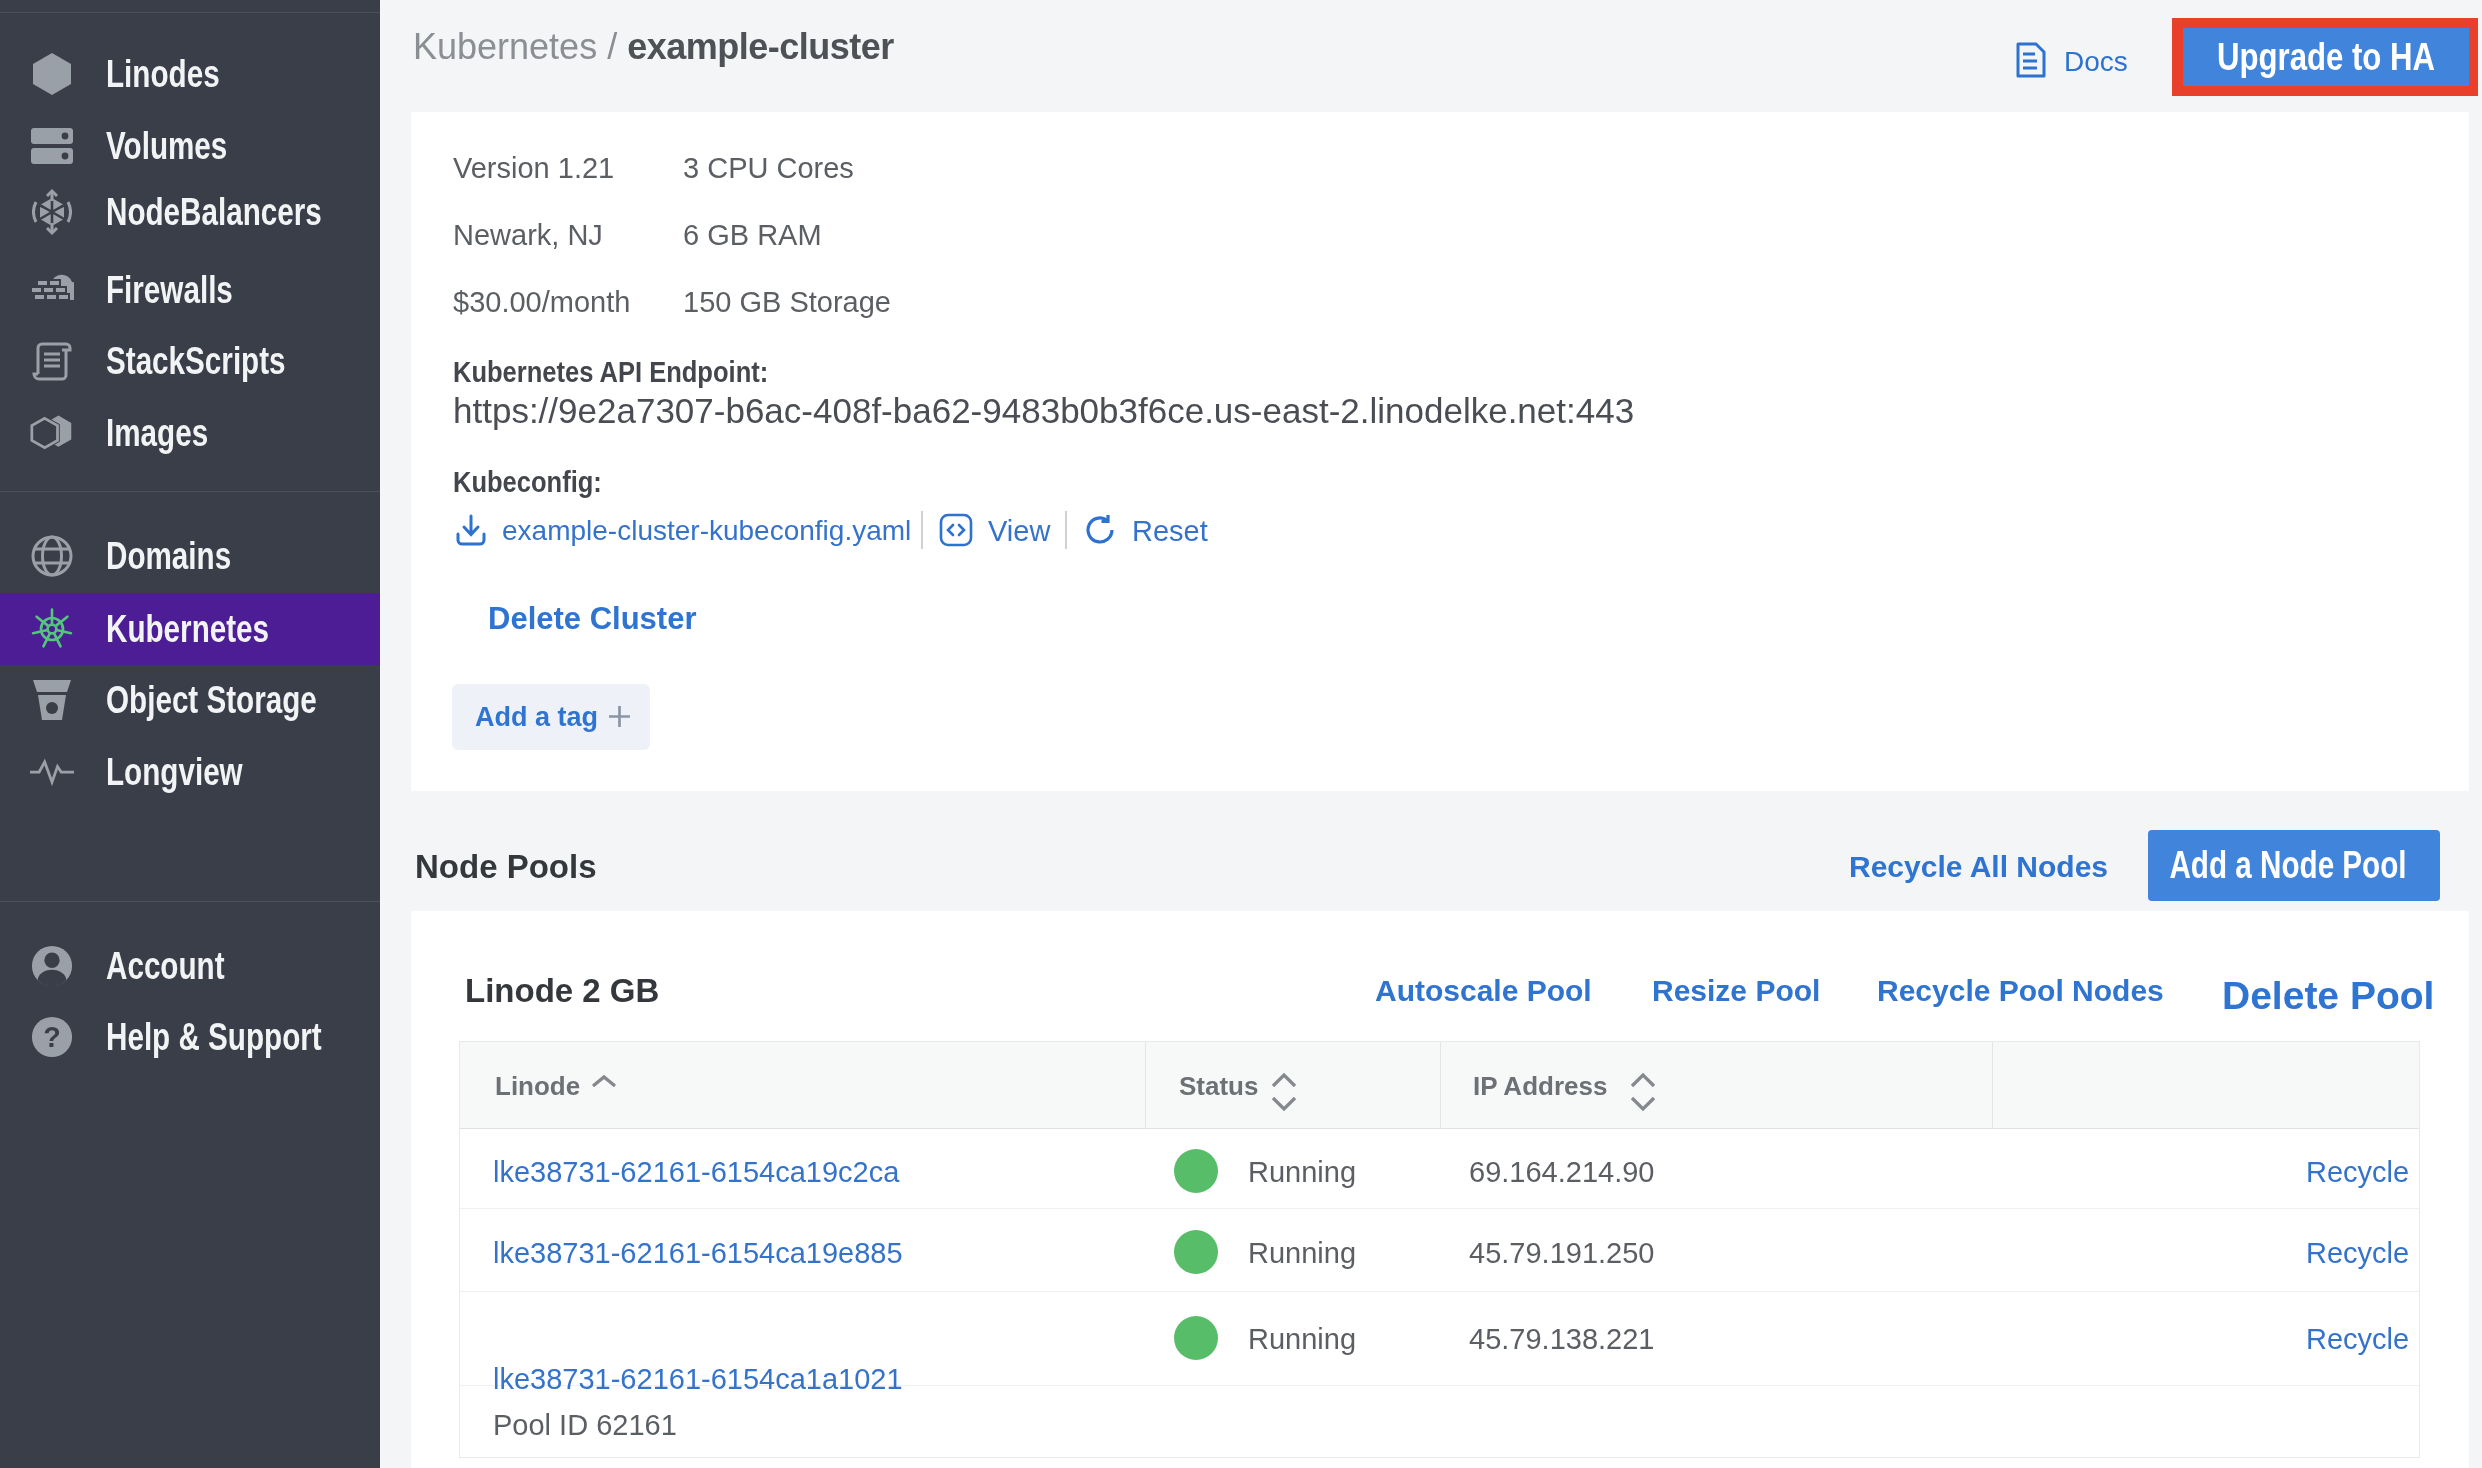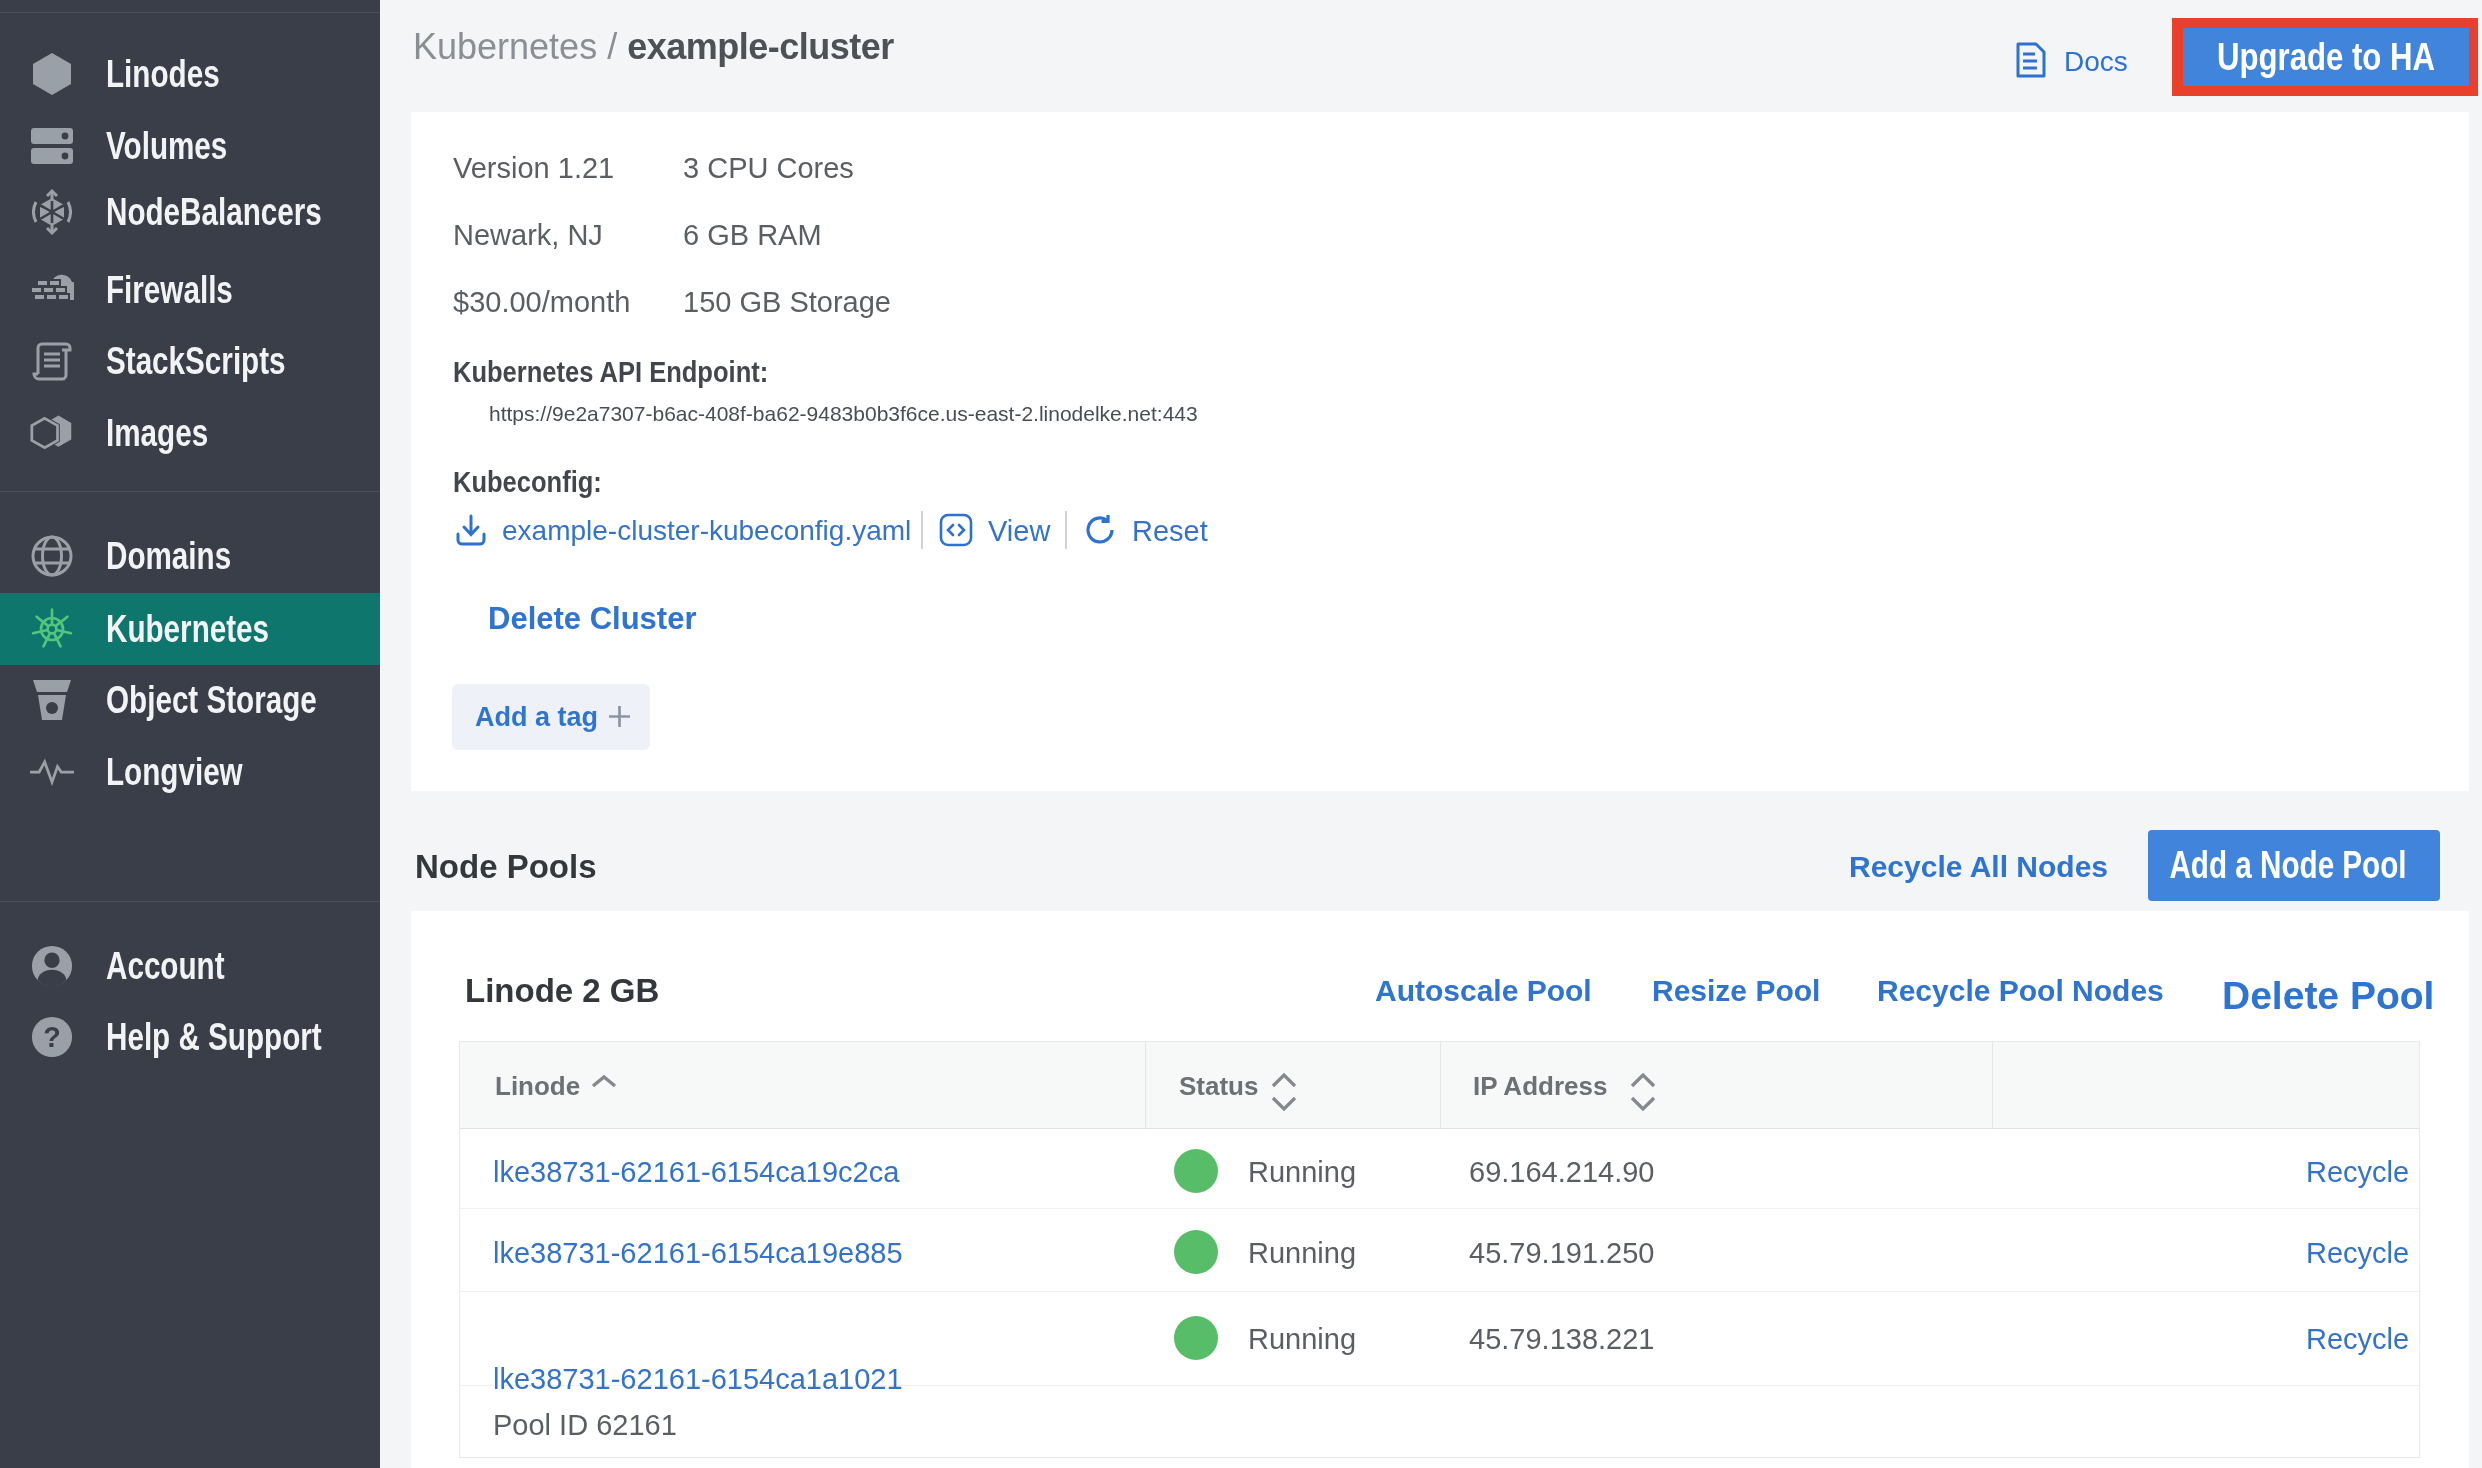--- a/index.html
+++ b/index.html
@@ -6,21 +6,21 @@
   html,body { width:2482px; height:1468px; overflow:hidden; }
   body { font-family:"Liberation Sans", sans-serif; background:#f4f5f6; position:relative; }
   .abs { position:absolute; }
   .ctr { display:flex; align-items:center; }
   
   #side { position:absolute; left:0; top:0; width:380px; height:1468px; background:#3a3e48; }
   #side .div { position:absolute; left:0; width:380px; height:1px; background:#4d525a; }
   .mi { position:absolute; left:0; width:380px; height:72px; display:flex; align-items:center; }
   .mi .ic { position:absolute; left:30px; width:44px; height:50px; display:flex; align-items:center; justify-content:center; }
   .mi .tx { position:absolute; left:106px; font-size:38px; font-weight:bold; color:#f2f3f4; transform:scaleX(0.78); transform-origin:left center; white-space:nowrap; }
-  .mi.active { background:#0f766e;padding-left:25px; }
+  .mi.active { background:#4c1d95;padding-left:25px; }
   
   .panel { position:absolute; background:#fff; }
   .blue { color:#2e74d0; }
   .lnk  { color:#3573cb; }
   .gtxt { color:#5b5f64; }
   .nw { white-space:nowrap; }
 </style>
 </head>
 <body>
 
@@ -188,21 +188,21 @@
 <div class="panel" style="left:411px; top:112px; width:2058px; height:679px;"></div>
 
 <div class="abs gtxt nw" style="left:453px; top:152px; font-size:29px;">Version 1.21</div>
 <div class="abs gtxt nw" style="left:683px; top:152px; font-size:29px;">3 CPU Cores</div>
 <div class="abs gtxt nw" style="left:453px; top:219px; font-size:29px;">Newark, NJ</div>
 <div class="abs gtxt nw" style="left:683px; top:219px; font-size:29px;">6 GB RAM</div>
 <div class="abs gtxt nw" style="left:453px; top:286px; font-size:29px;">$30.00/month</div>
 <div class="abs gtxt nw" style="left:683px; top:286px; font-size:29px;">150 GB Storage</div>
 
 <div class="abs nw" style="left:453px; top:356px; font-size:29px; font-weight:bold; color:#43474d; transform:scaleX(0.88); transform-origin:left center;">Kubernetes API Endpoint:</div>
-<div class="abs nw" style="left:453px; top:402px; font-size:21px; color:#4a4e54;margin-left:36px;">https://9e2a7307-b6ac-408f-ba62-9483b0b3f6ce.us-east-2.linodelke.net:443</div>
+<div class="abs nw" style="left:453px; top:391px; font-size:35px; color:#4a4e54;">https://9e2a7307-b6ac-408f-ba62-9483b0b3f6ce.us-east-2.linodelke.net:443</div>
 
 <div class="abs nw" style="left:453px; top:466px; font-size:29px; font-weight:bold; color:#43474d; transform:scaleX(0.88); transform-origin:left center;">Kubeconfig:</div>
 
 <div class="abs ctr" style="left:455px; top:514px; height:32px;" id="dl-ic">
     <svg width="32" height="32" viewBox="0 0 32 32" fill="none" stroke="#2d72cf" stroke-width="3">
       <path d="M16 2 V20 M9 13 L16 20.5 L23 13" stroke-linecap="round"></path>
       <path d="M3 20 V26 a4 4 0 0 0 4 4 H25 a4 4 0 0 0 4-4 V20" stroke-linecap="round"></path>
     </svg>
   </div>
 <div class="abs lnk nw" style="left:502px; top:515px; font-size:28px;">example-cluster-kubeconfig.yaml</div>

